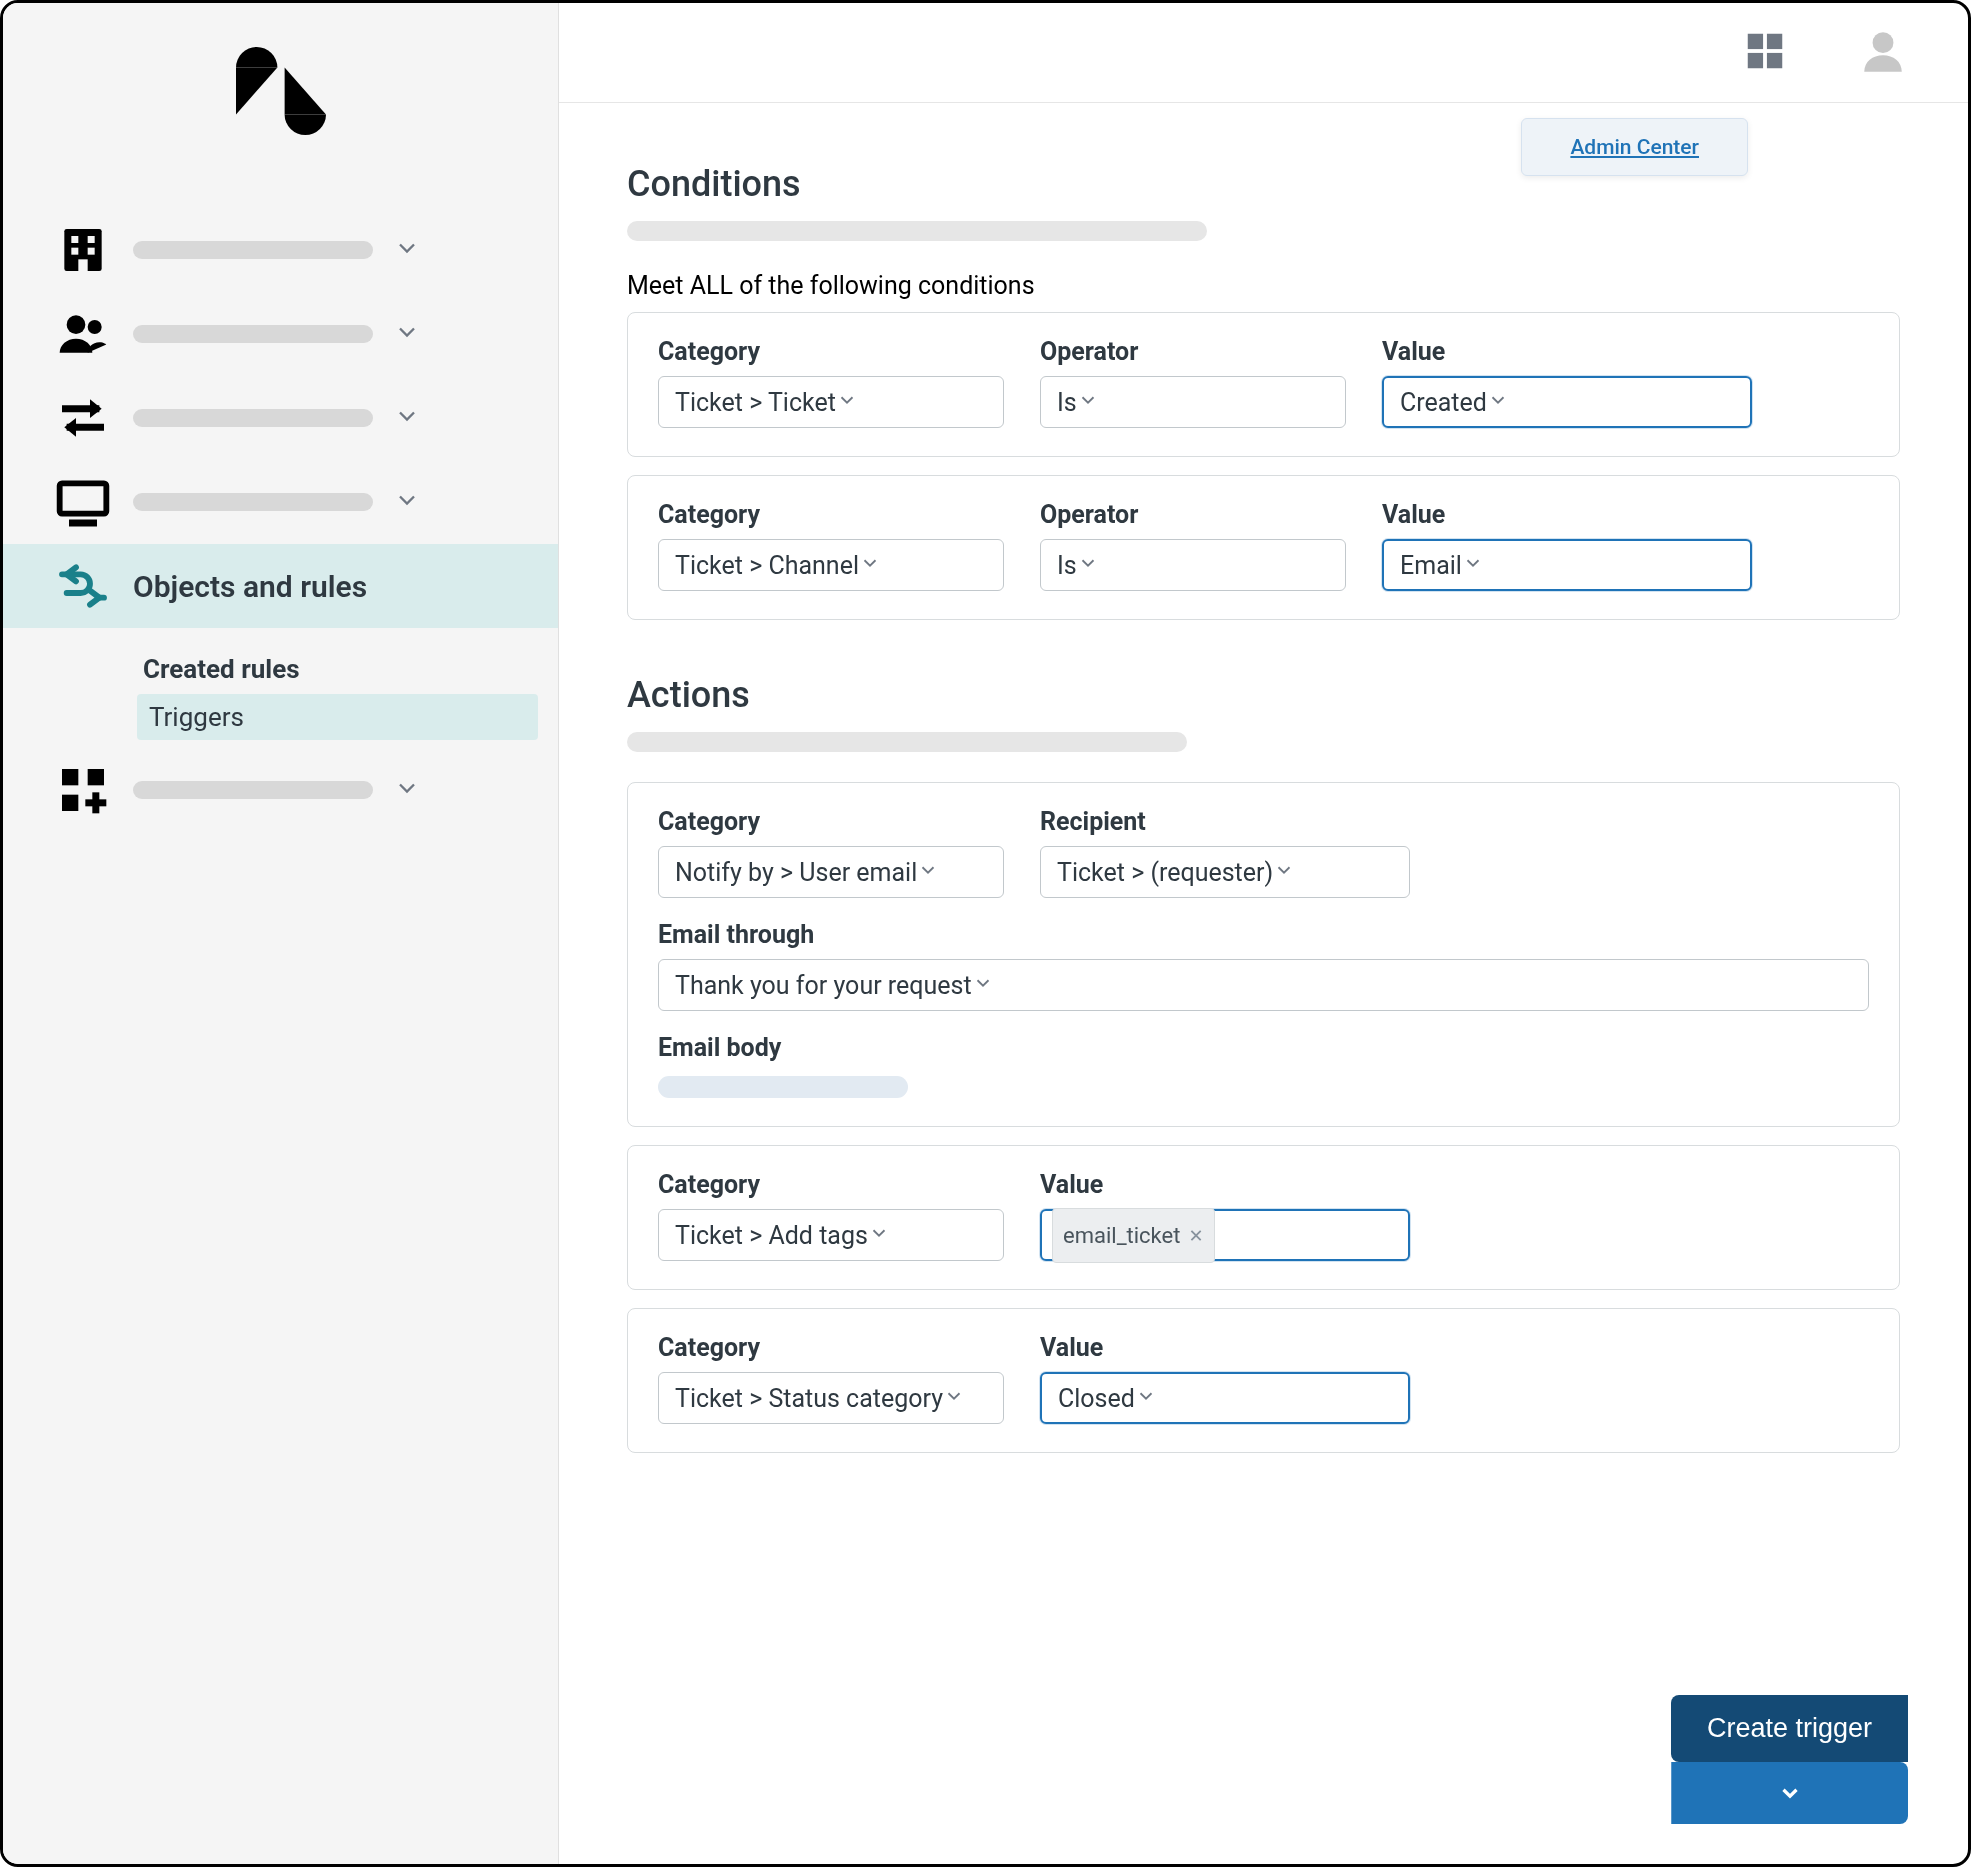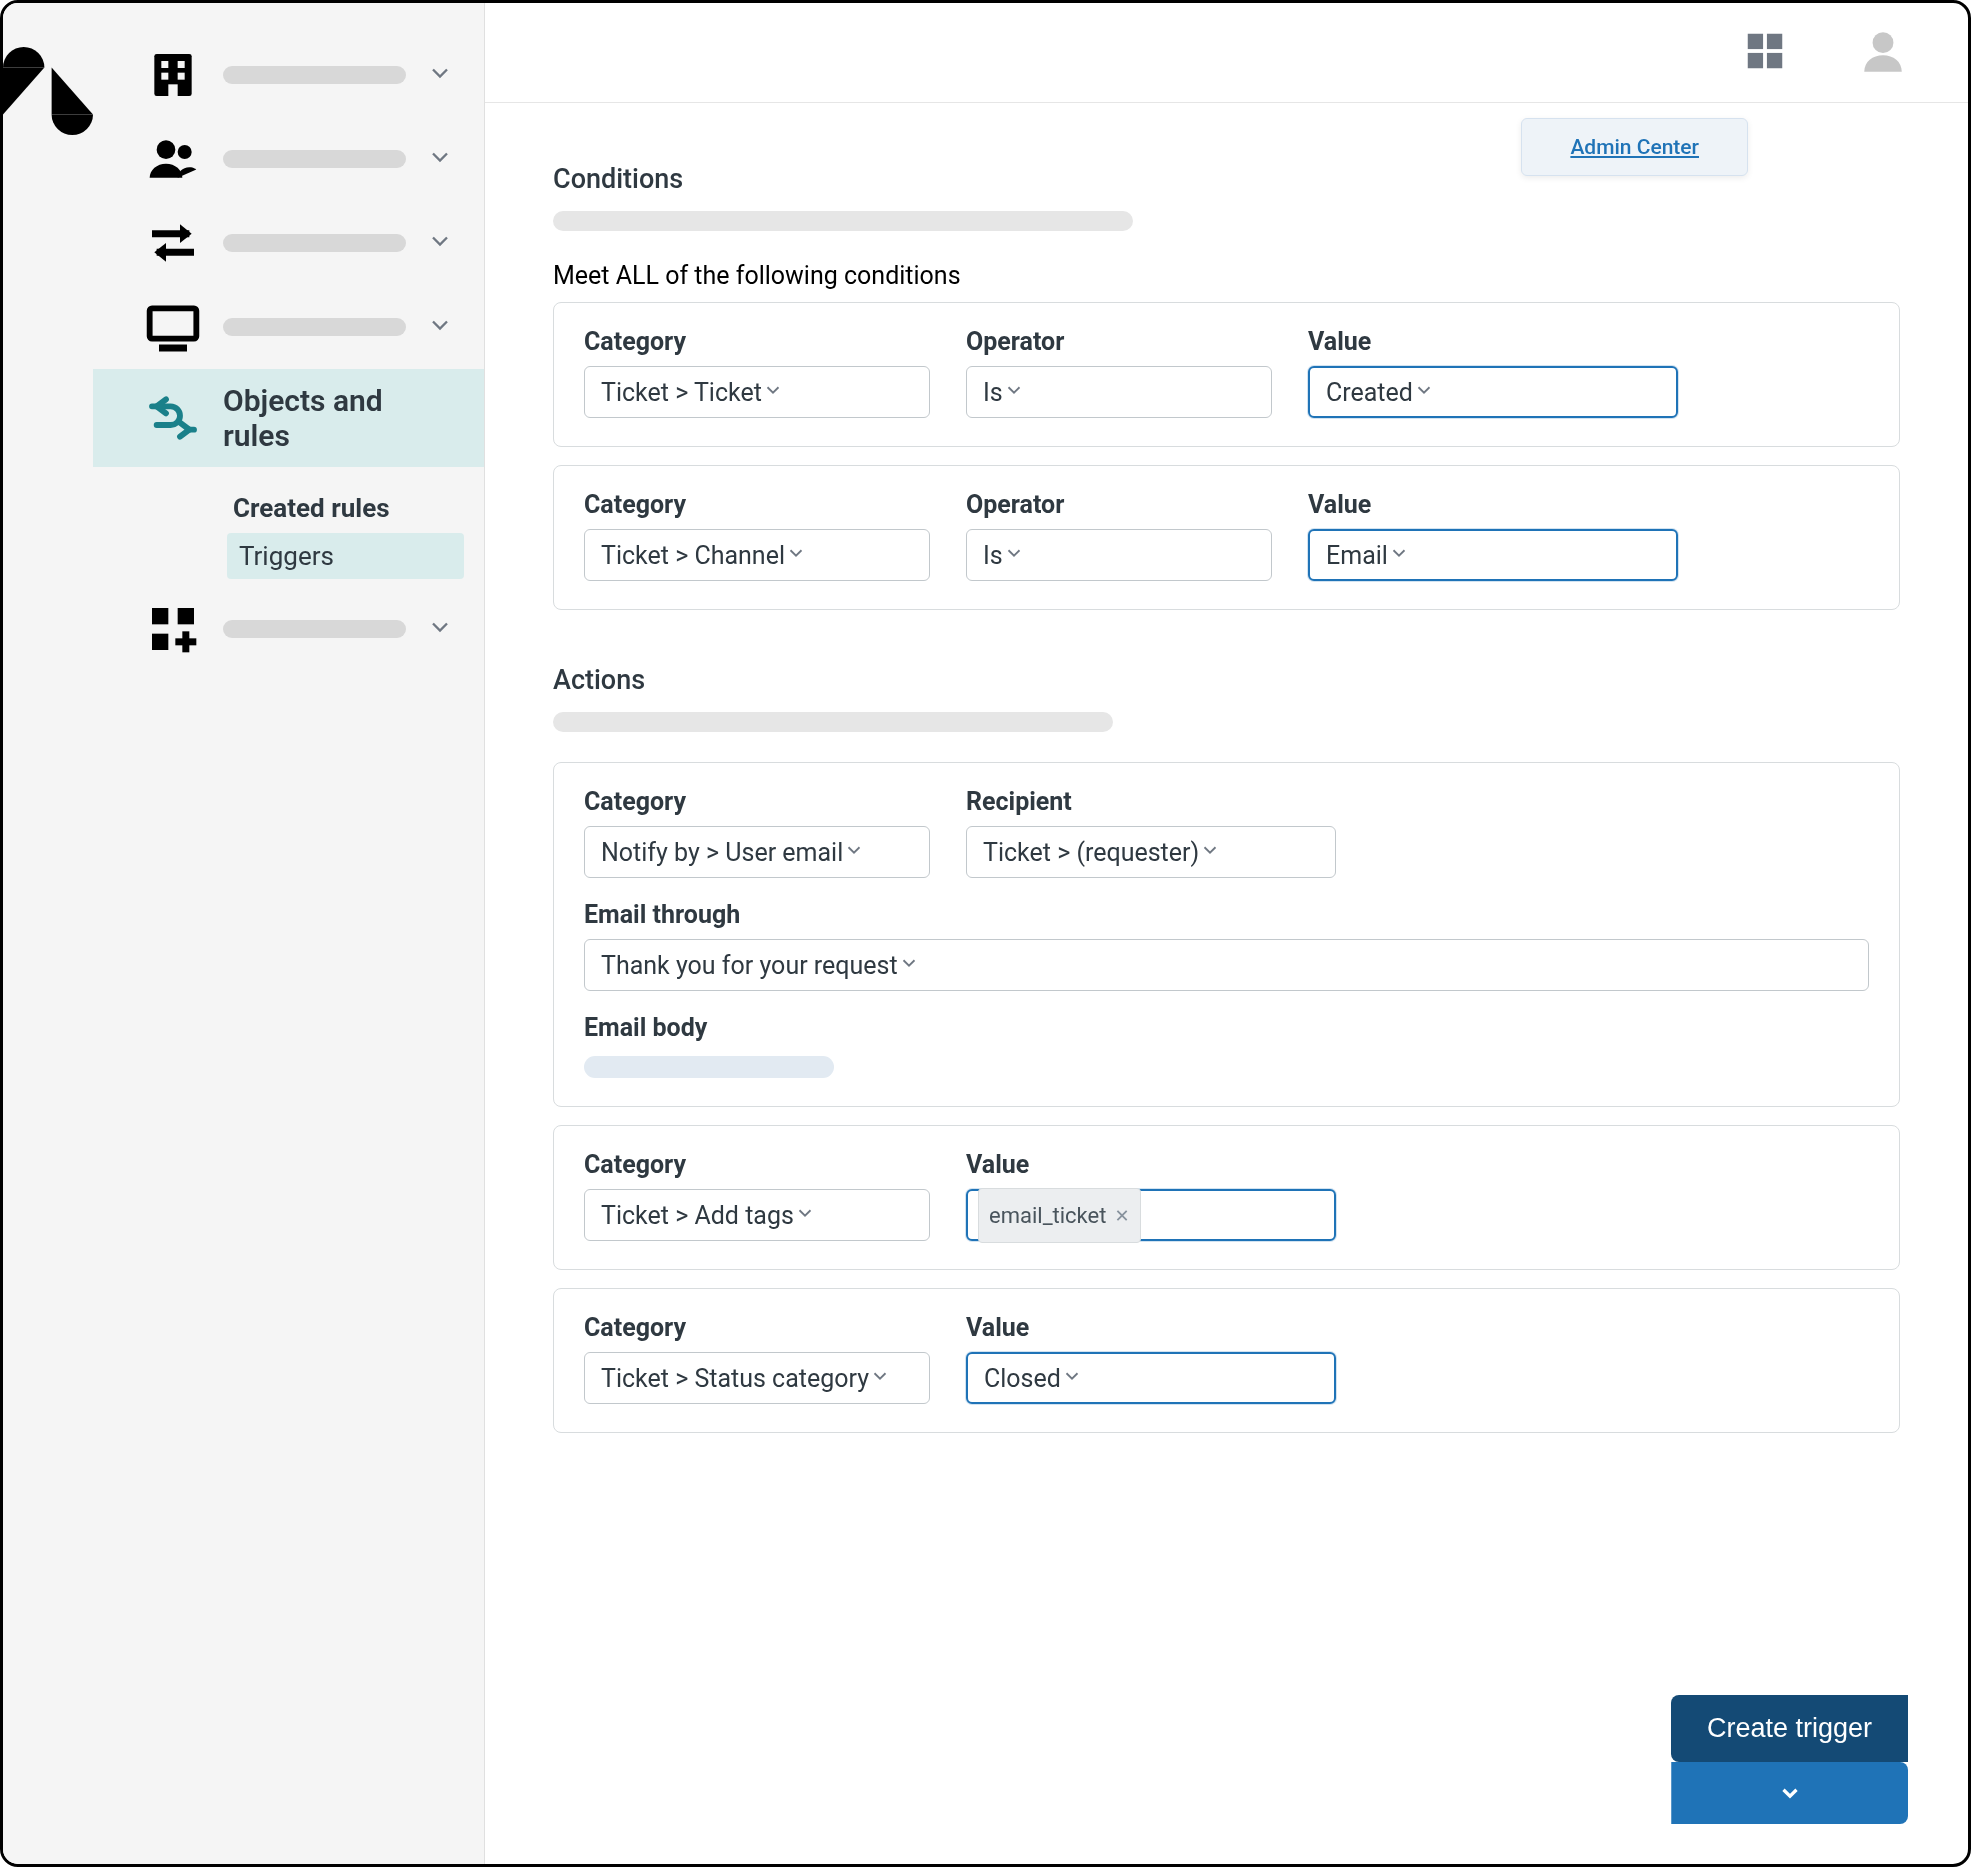--- a/index.html
+++ b/index.html
@@ -16,25 +16,25 @@
     height: 1867px;
     border: 3px solid #000;
     border-radius: 18px;
     overflow: hidden;
     display: flex;
     background: #fff;
     position: relative;
   }
   
   .sidebar {
-    width: 482px;
+    width: 556px;
     background: #f5f5f5;
     border-right: 1px solid #e0e0e0;
     display: flex;
-    flex-direction: row;
+    flex-direction: column;
   }
   .brand {
     height: 175px;
     display: flex;
     align-items: center;
     justify-content: center;
   }
   .brand svg { width: 90px; height: 90px; }
   .nav-list { padding-top: 30px; }
   .nav-row {
@@ -122,21 +122,21 @@
     text-decoration: underline;
     font-size: 21px;
     font-weight: 500;
   }
   .content {
     padding: 60px 68px 120px 68px;
     overflow-y: auto;
     flex: 1;
   }
   h2.section-title {
-    font-size: 27px;
+    font-size: 36px;
     font-weight: 500;
     color: #2f3941;
     margin-bottom: 16px;
   }
   .desc-placeholder {
     height: 20px;
     width: 580px;
     background: #e6e6e6;
     border-radius: 10px;
     margin-bottom: 30px;

